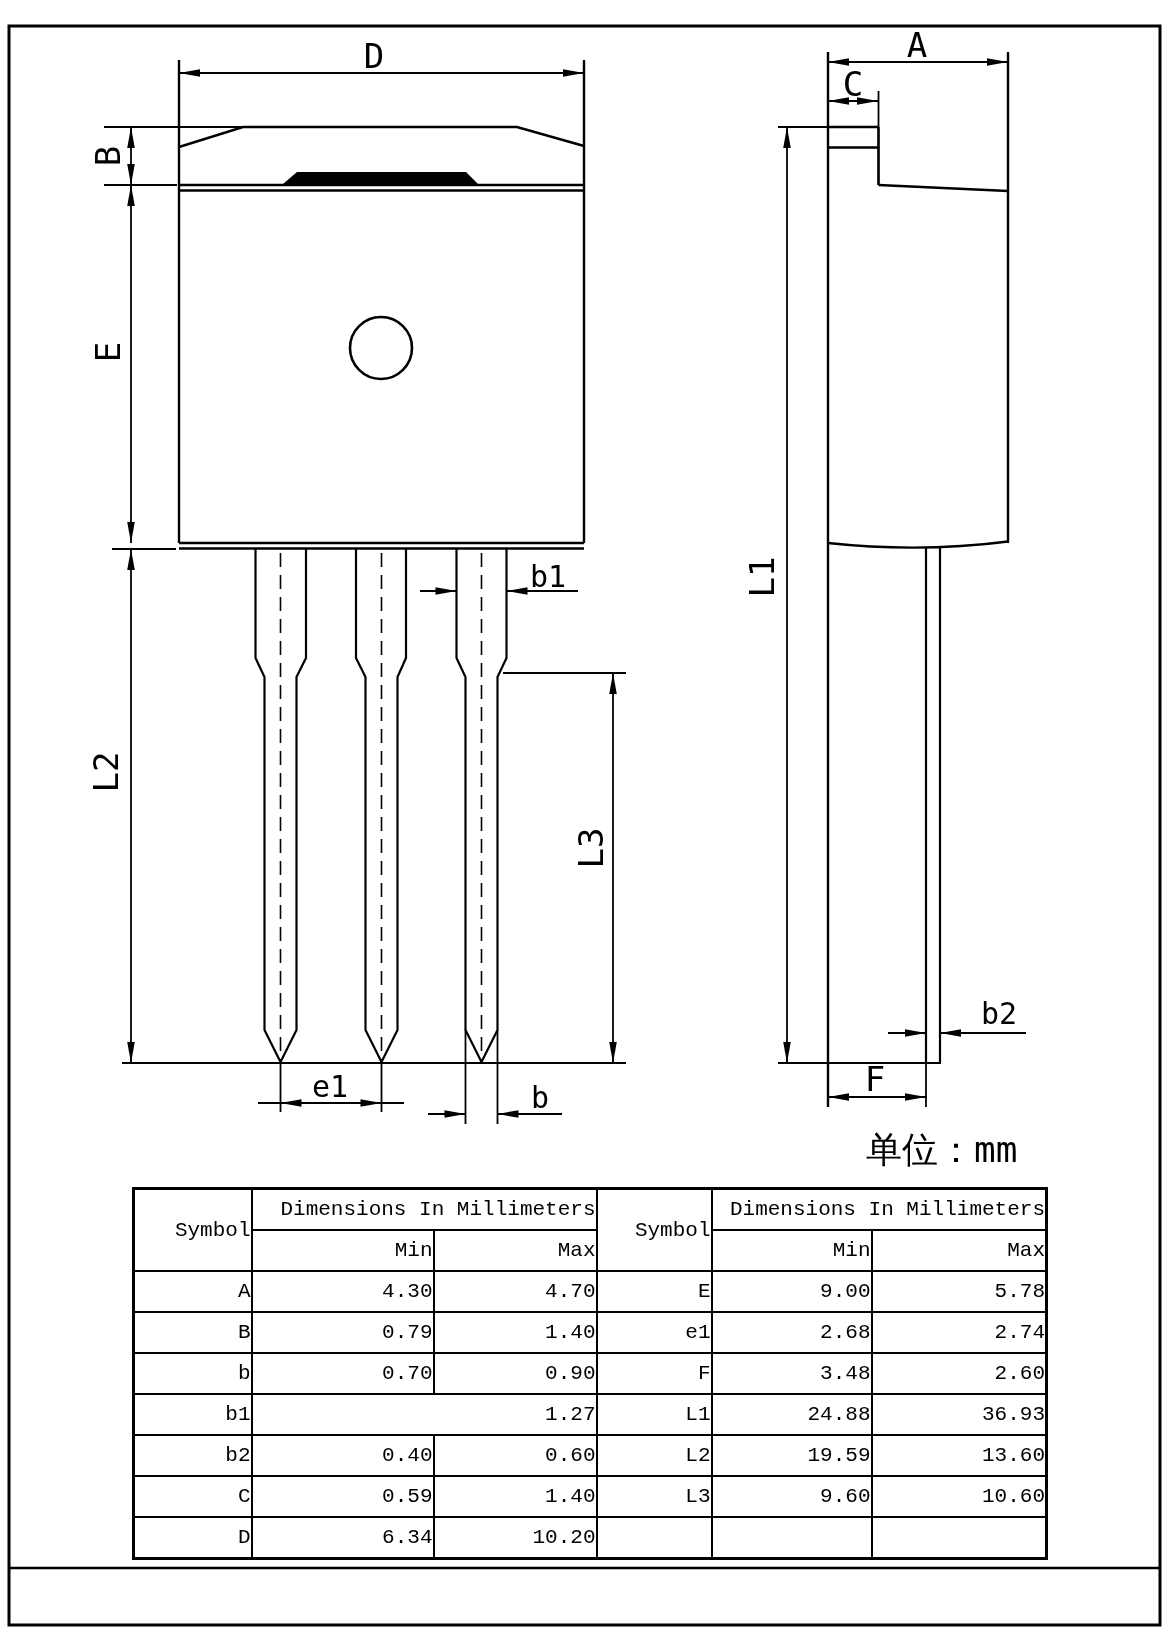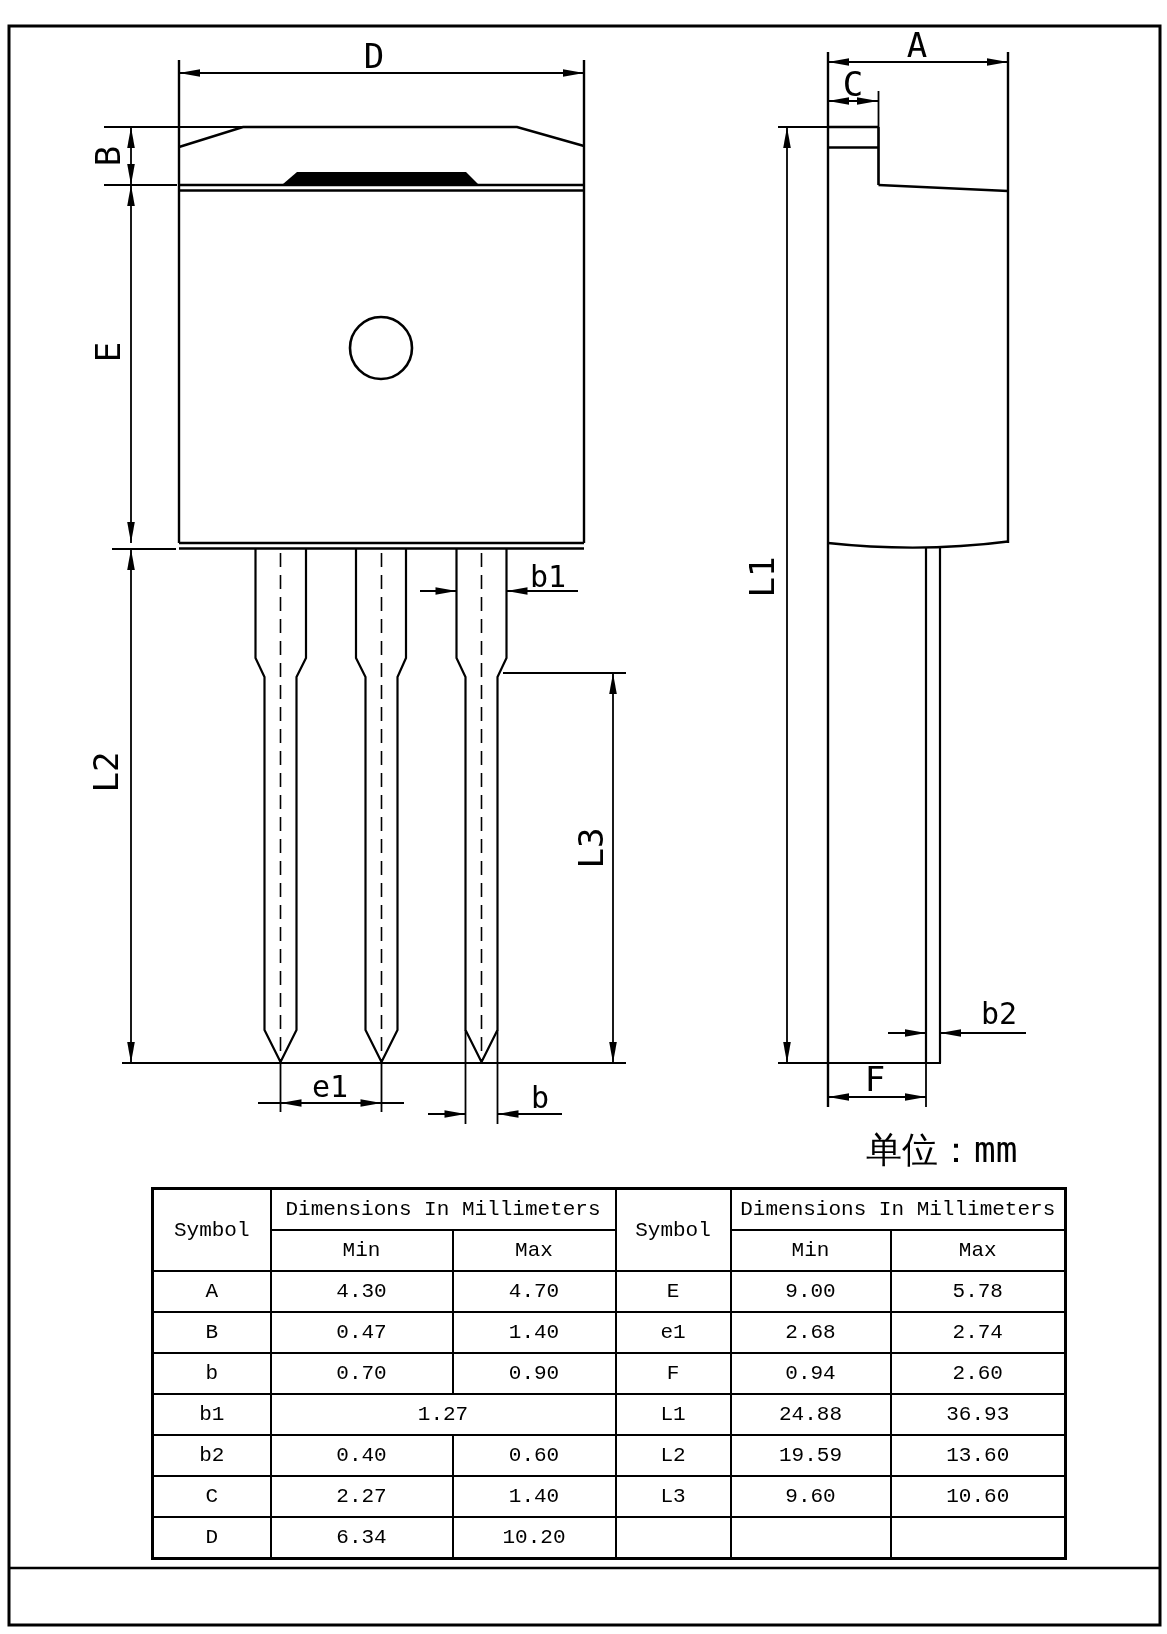--- a/index.html
+++ b/index.html
@@ -5,21 +5,21 @@
   html,body{margin:0;padding:0;background:#e8e8e8;}
   #page{position:relative;width:1167px;height:1634px;background:#ffffff;margin:0 auto;
         font-family:"Liberation Mono","DejaVu Sans Mono",monospace;color:#000;}
   #drawing{position:absolute;left:0;top:0;}
   svg text{fill:#000;font-family:"DejaVu Sans Mono","Liberation Mono",monospace;}
   .dimlabel{font-size:34px;}
   .dimlabel-sm{font-size:30px;}
   .unitlabel{font-size:36px;}
   
   #dimtable{position:absolute;left:132px;top:1187px;border-collapse:collapse;table-layout:fixed;
-            font-size:21px;text-align:center;margin-left:19px;}
+            font-size:21px;text-align:right;}
   #dimtable td,#dimtable th{border:2px solid #000;padding:0;font-weight:normal;overflow:hidden;white-space:nowrap;}
   #dimtable th{height:39px;}
   #dimtable td{height:39px;}
   #dimtable{border:3px solid #000;}
   
   #titleblock{position:absolute;left:9px;top:1568px;width:1151px;height:57px;}
 </style>
 </head>
 <body>
 
@@ -186,52 +186,52 @@
   <tr>
     <td>A</td>
     <td>4.30</td>
     <td>4.70</td>
     <td>E</td>
     <td>9.00</td>
     <td>5.78</td>
   </tr>
   <tr>
     <td>B</td>
-    <td>0.47</td>
+    <td>0.79</td>
     <td>1.40</td>
     <td>e1</td>
     <td>2.68</td>
     <td>2.74</td>
   </tr>
   <tr>
     <td>b</td>
     <td>0.70</td>
     <td>0.90</td>
     <td>F</td>
-    <td>0.94</td>
+    <td>3.48</td>
     <td>2.60</td>
   </tr>
   <tr>
     <td>b1</td>
     <td colspan="2">1.27</td>
     <td>L1</td>
     <td>24.88</td>
     <td>36.93</td>
   </tr>
   <tr>
     <td>b2</td>
     <td>0.40</td>
     <td>0.60</td>
     <td>L2</td>
     <td>19.59</td>
     <td>13.60</td>
   </tr>
   <tr>
     <td>C</td>
-    <td>2.27</td>
+    <td>0.59</td>
     <td>1.40</td>
     <td>L3</td>
     <td>9.60</td>
     <td>10.60</td>
   </tr>
   <tr>
     <td>D</td>
     <td>6.34</td>
     <td>10.20</td>
     <td></td>

